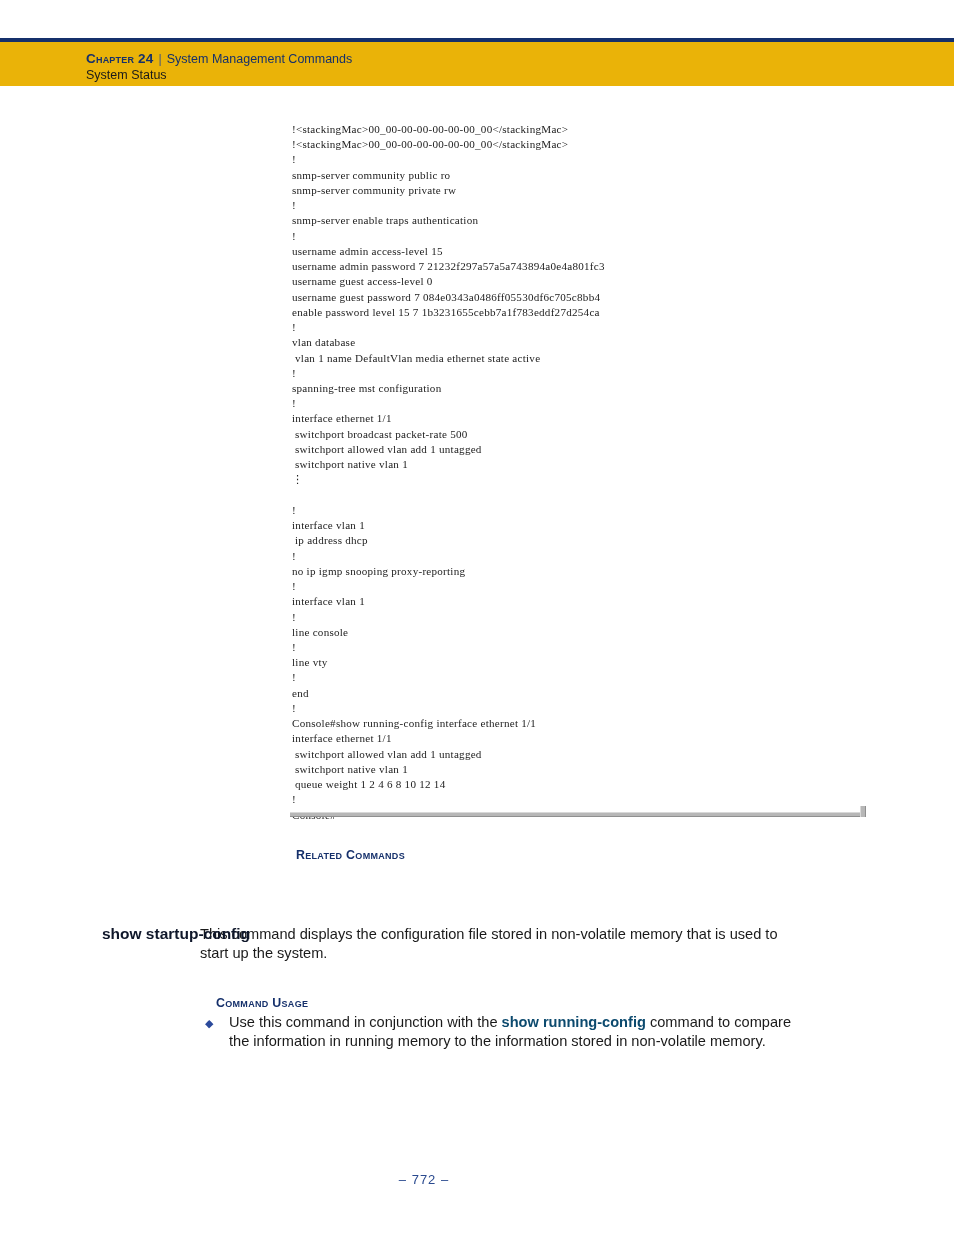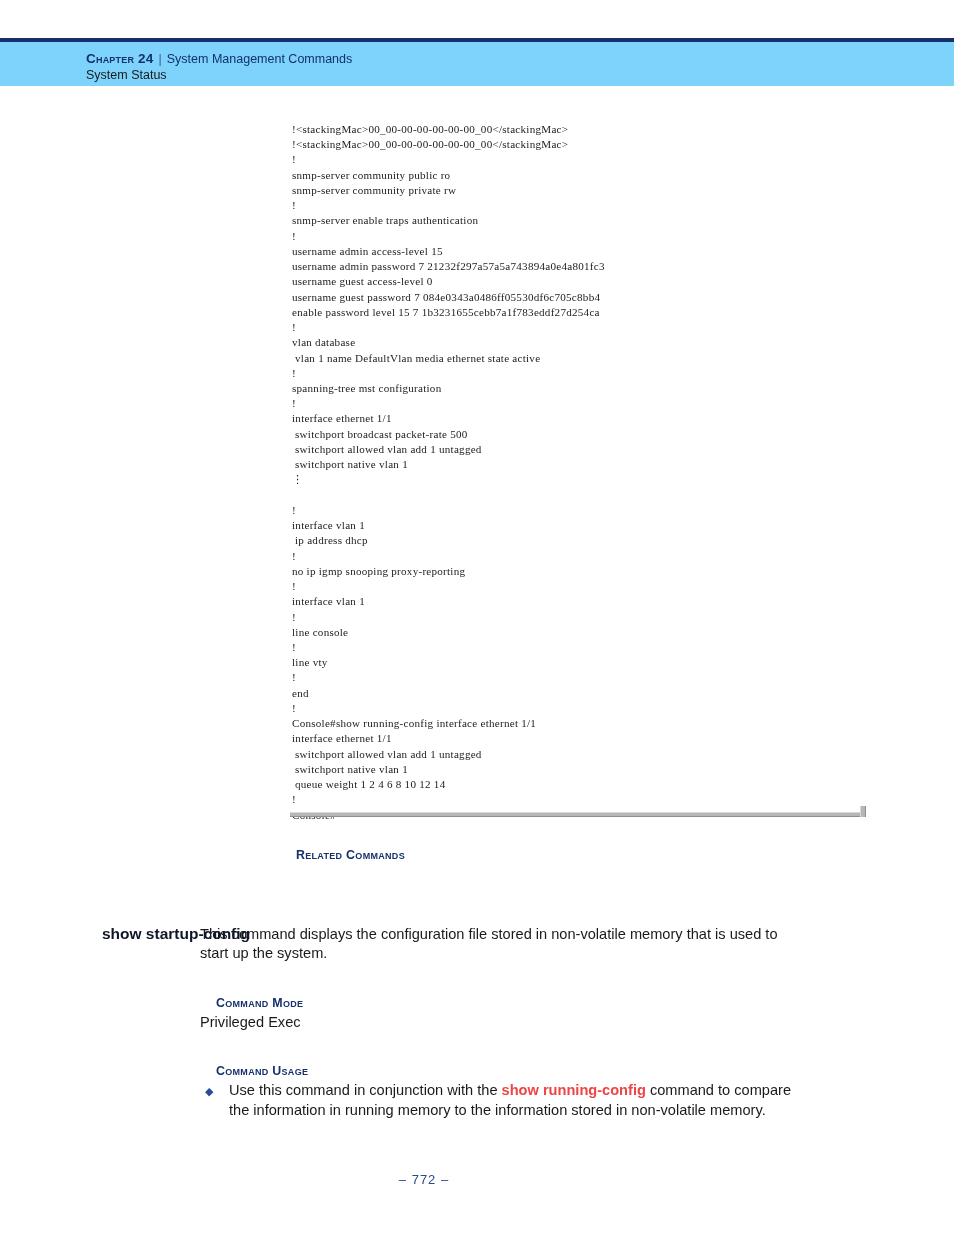--- a/index.html
+++ b/index.html
@@ -17,21 +17,21 @@
     overflow: hidden;
   }
 
   
   .page-header {
     position: absolute;
     top: 38px;
     left: 0;
     width: 954px;
     height: 48px;
-    background: #7dd3fc;
+    background: #eab308;
     border-top: 4px solid #15306b;
     box-sizing: border-box;
   }
   .header-line1 {
     position: absolute;
     left: 86px;
     top: 8px;
     white-space: nowrap;
     line-height: 16px;
   }
@@ -189,21 +189,21 @@
   .usage-list li .bullet {
     position: absolute;
     left: 5px;
     top: 0px;
     font-size: 11px;
     line-height: 20px;
     color: #2b4a9b;
   }
   .usage-list li b {
     font-weight: bold;
-    color: #ef4444;
+    color: #0c4a6e;
   }
 
   
   .page-footer {
     position: absolute;
     left: 0;
     top: 1172px;
     width: 848px;
     text-align: center;
     font-size: 13px;
@@ -276,24 +276,20 @@
 
 <div class="related-block">
   <span class="sec-label">Related Commands</span>
 </div>
 
 <div class="cmd-section">
   <div class="cmd-title">show startup-config</div>
   <div class="cmd-body">
     <div class="cmd-desc">This command displays the configuration file stored in non-volatile memory that is used to start up the system.</div>
 
-    <div class="sub-block">
-      <span class="sec-label">Command Mode</span>
-      <div class="sub-value">Privileged Exec</div>
-    </div>
 
     <div class="sub-block">
       <span class="sec-label">Command Usage</span>
       <ul class="usage-list">
         <li>
           <span class="bullet">◆</span>
           <span>Use this command in conjunction with the </span><b>show running-config</b><span> command to compare the information in running memory to the information stored in non-volatile memory.</span>
         </li>
       </ul>
     </div>

